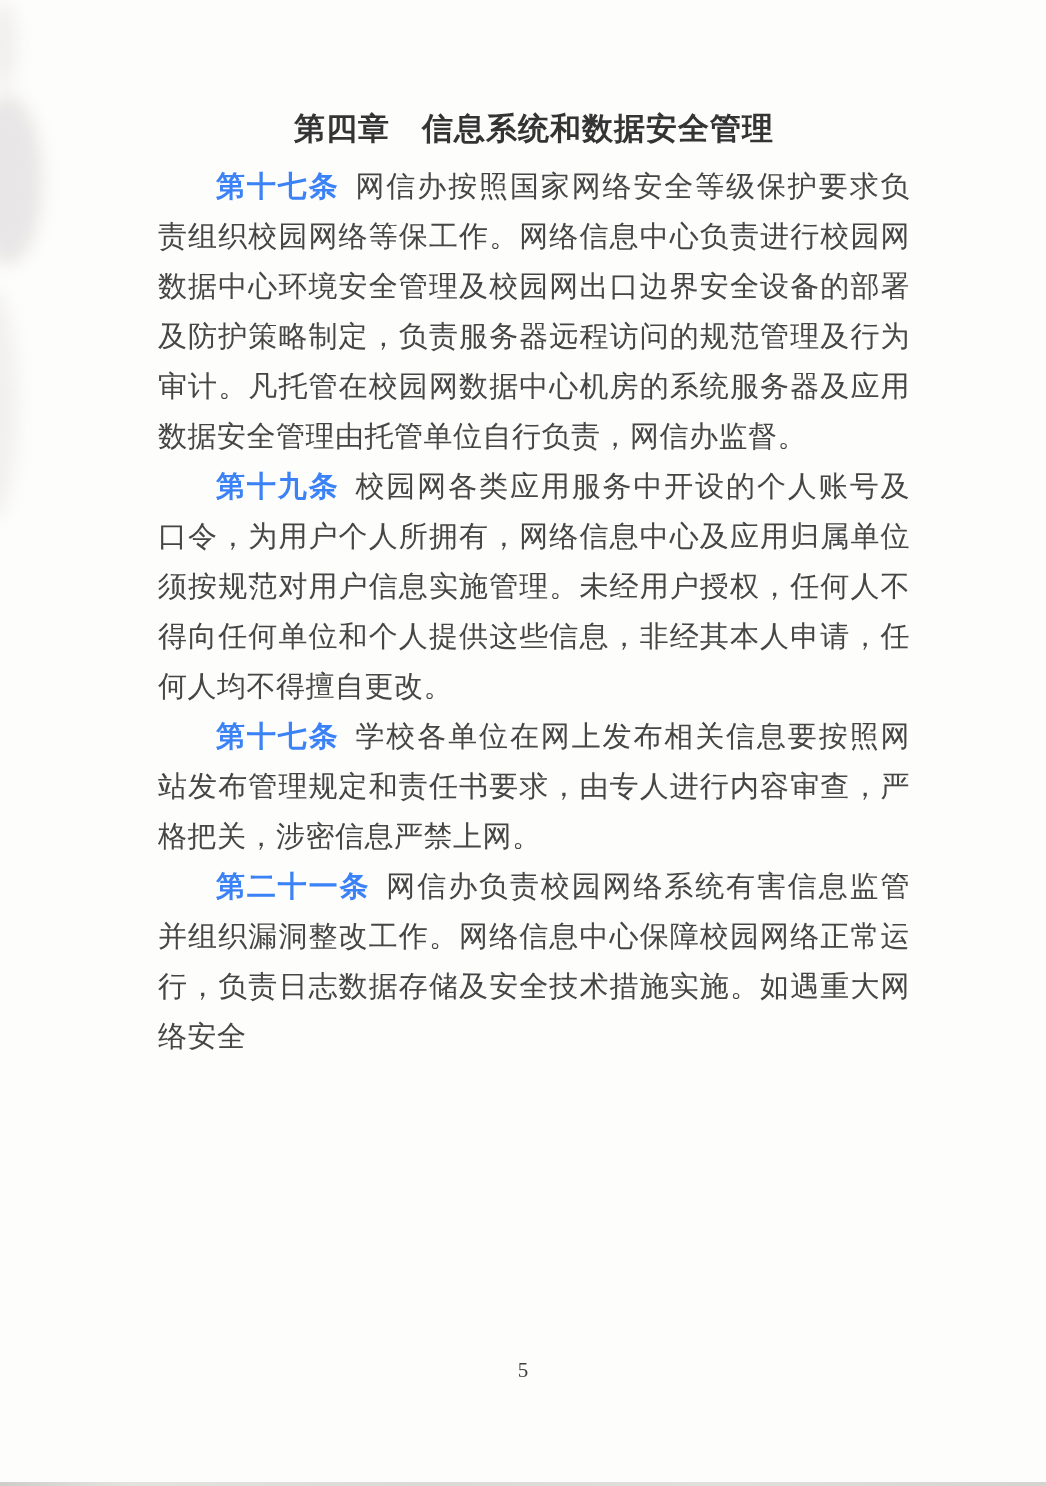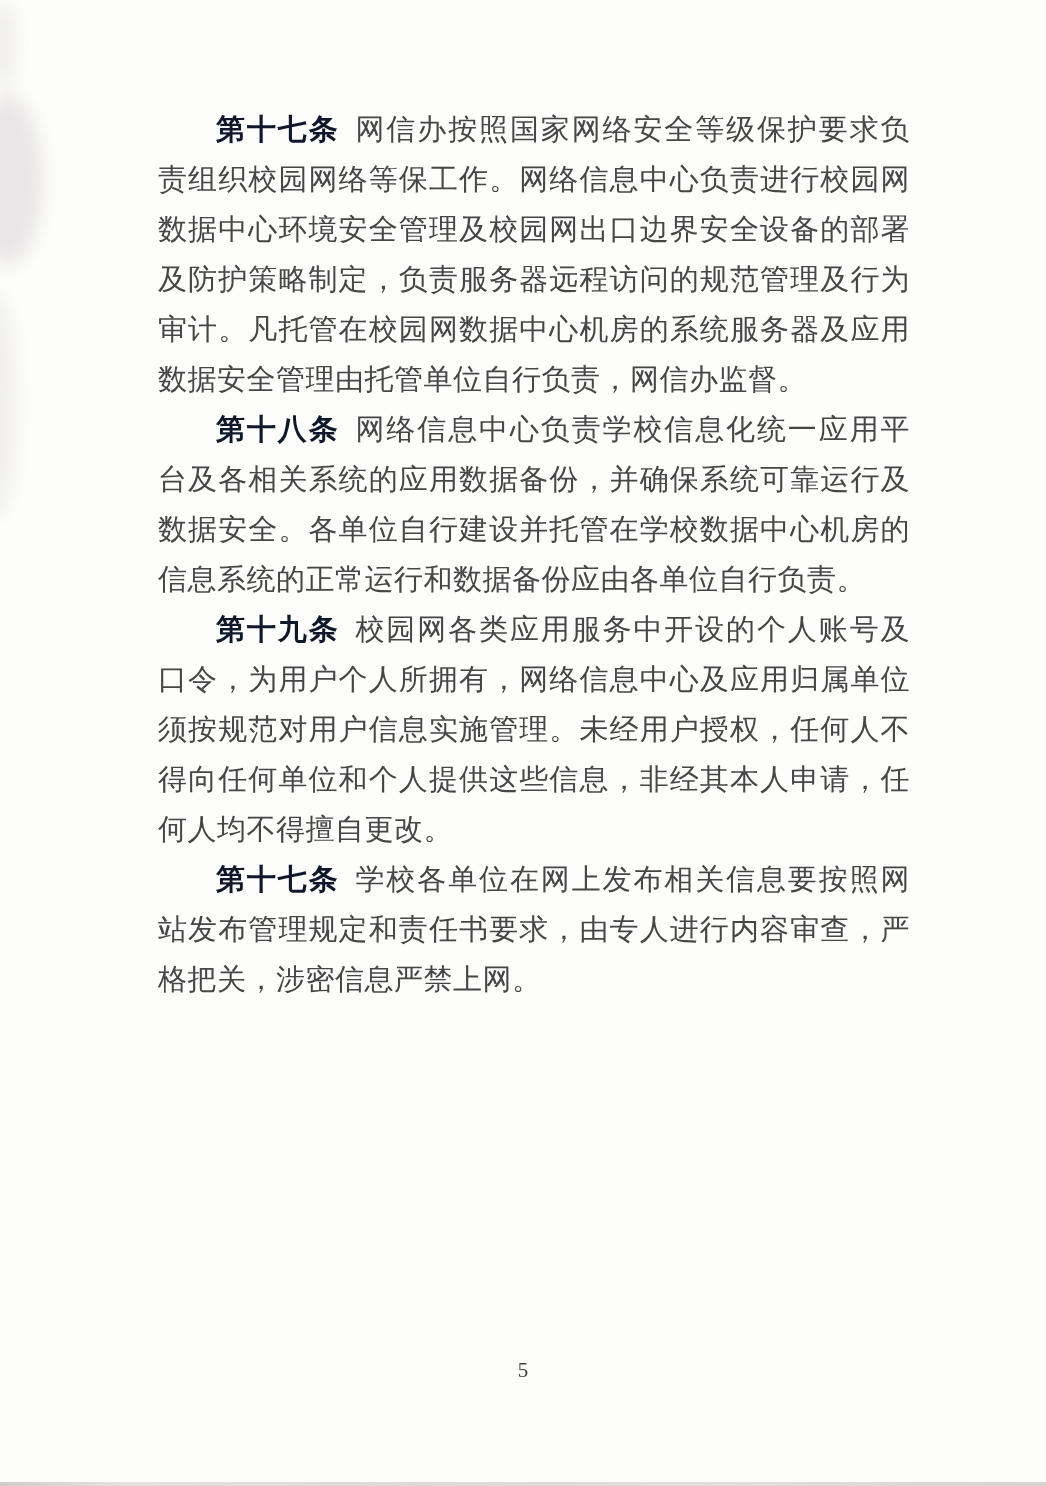--- a/index.html
+++ b/index.html
@@ -69,21 +69,21 @@
     line-height: 50px;
     letter-spacing: 0.5px;
     color: #464646;
     text-align: justify;
     text-justify: inter-ideograph;
     text-indent: 2em;
     overflow-wrap: break-word;
   }
   .lead {
     font-weight: 700;
-    color: #0f172a;
+    color: #3b82f6;
     margin-right: 0.55em;
   }
   .page-number {
     position: absolute;
     top: 1358px;
     left: 0;
     width: 100%;
     text-align: center;
     font-size: 21px;
     color: #3e3e3e;
@@ -94,30 +94,31 @@
 <body>
 
 <div class="page">
 
   <div class="smudge smudge-1"></div>
   <div class="smudge smudge-2"></div>
   <div class="smudge smudge-3"></div>
 
   <div class="content">
 
+    <h2 class="chapter chapter--first">第四章　信息系统和数据安全管理</h2>
 
     <p class="para"><span class="lead">第十七条</span><span>网信办按照国家网络安全等级保护要求负责组织校园网络等保工作。网络信息中心负责进行校园网数据中心环境安全管理及校园网出口边界安全设备的部署及防护策略制定，负责服务器远程访问的规范管理及行为审计。凡托管在校园网数据中心机房的系统服务器及应用数据安全管理由托管单位自行负责，网信办监督。</span></p>
 
-    <p class="para"><span class="lead">第十八条</span><span>网络信息中心负责学校信息化统一应用平台及各相关系统的应用数据备份，并确保系统可靠运行及数据安全。各单位自行建设并托管在学校数据中心机房的信息系统的正常运行和数据备份应由各单位自行负责。</span></p>
 
     <p class="para"><span class="lead">第十九条</span><span>校园网各类应用服务中开设的个人账号及口令，为用户个人所拥有，网络信息中心及应用归属单位须按规范对用户信息实施管理。未经用户授权，任何人不得向任何单位和个人提供这些信息，非经其本人申请，任何人均不得擅自更改。</span></p>
 
     <p class="para"><span class="lead">第十七条</span><span>学校各单位在网上发布相关信息要按照网站发布管理规定和责任书要求，由专人进行内容审查，严格把关，涉密信息严禁上网。</span></p>
 
 
+    <p class="para"><span class="lead">第二十一条</span><span>网信办负责校园网络系统有害信息监管并组织漏洞整改工作。网络信息中心保障校园网络正常运行，负责日志数据存储及安全技术措施实施。如遇重大网络安全</span></p>
 
   </div>
 
   <div class="page-number">5</div>
 
   <div class="bottom-edge"></div>
 
 </div>
 
 </body></html>

